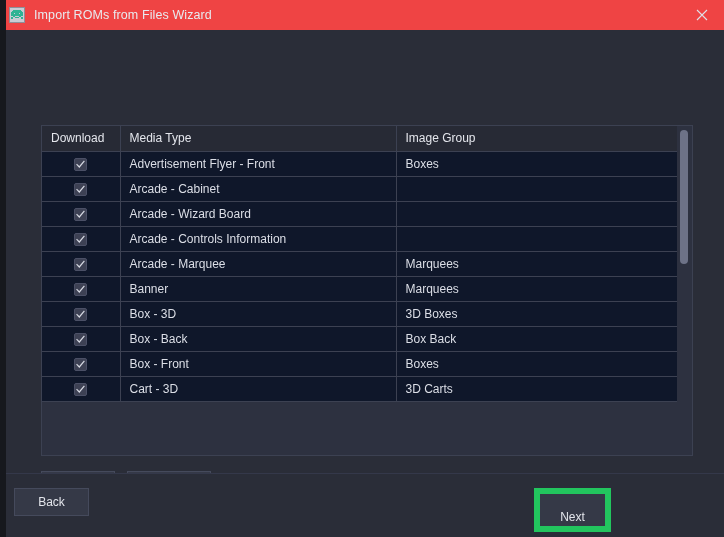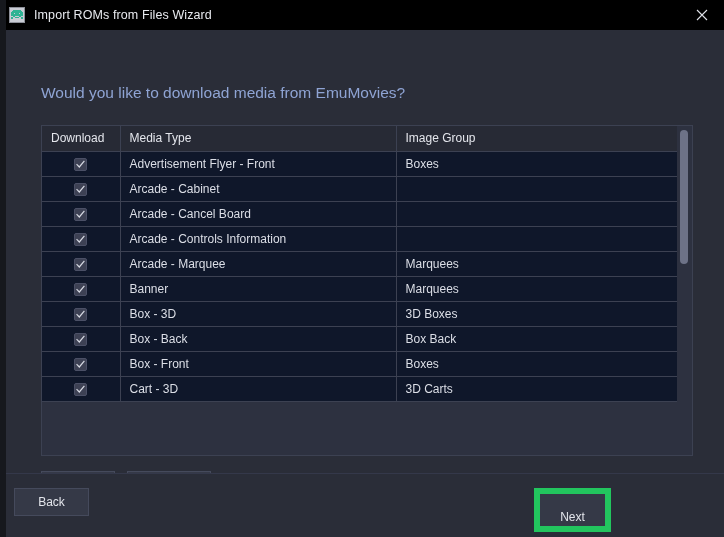--- a/index.html
+++ b/index.html
@@ -34,21 +34,21 @@
     height: 537px;
     background: #16181d;
     z-index: 5;
   }
 
   
   .titlebar {
     position: relative;
     height: 30px;
     flex: 0 0 30px;
-    background: #000000;
+    background: #ef4444;
     display: flex;
     align-items: center;
     padding-left: 9px;
     box-sizing: border-box;
   }
   .app-icon {
     width: 16px;
     height: 16px;
     flex: 0 0 16px;
     background: #c9ccd4;
@@ -283,21 +283,20 @@
 
     <div class="close-btn">
       <svg width="12" height="12" viewBox="0 0 12 12" xmlns="http://www.w3.org/2000/svg">
         <path d="M1 1 L11 11 M11 1 L1 11" stroke="#dfe1e8" stroke-width="1.1" fill="none"></path>
       </svg>
     </div>
   </div>
 
   <div class="content">
 
-    <div class="heading">Would you like to download media from EmuMovies?</div>
 
     <div class="grid-wrap">
       <div class="grid-inner">
         <table class="grid">
           <colgroup>
             <col class="c-dl">
               <col class="c-type">
               <col class="c-group">
           </colgroup>
           <thead>
@@ -319,21 +318,21 @@
                 <td class="cell-check"><span class="chk"><svg width="9" height="9" viewBox="0 0 9 9" xmlns="http://www.w3.org/2000/svg">
                       <path d="M1 4.6 L3.3 7 L8 1.4" stroke="#d7dae3" stroke-width="1.2" fill="none" stroke-linecap="square"></path>
                     </svg></span></td>
                 <td>Arcade - Cabinet</td>
                 <td></td>
               </tr>
               <tr>
                 <td class="cell-check"><span class="chk"><svg width="9" height="9" viewBox="0 0 9 9" xmlns="http://www.w3.org/2000/svg">
                       <path d="M1 4.6 L3.3 7 L8 1.4" stroke="#d7dae3" stroke-width="1.2" fill="none" stroke-linecap="square"></path>
                     </svg></span></td>
-                <td>Arcade - Cancel Board</td>
+                <td>Arcade - Wizard Board</td>
                 <td></td>
               </tr>
               <tr>
                 <td class="cell-check"><span class="chk"><svg width="9" height="9" viewBox="0 0 9 9" xmlns="http://www.w3.org/2000/svg">
                       <path d="M1 4.6 L3.3 7 L8 1.4" stroke="#d7dae3" stroke-width="1.2" fill="none" stroke-linecap="square"></path>
                     </svg></span></td>
                 <td>Arcade - Controls Information</td>
                 <td></td>
               </tr>
               <tr>

